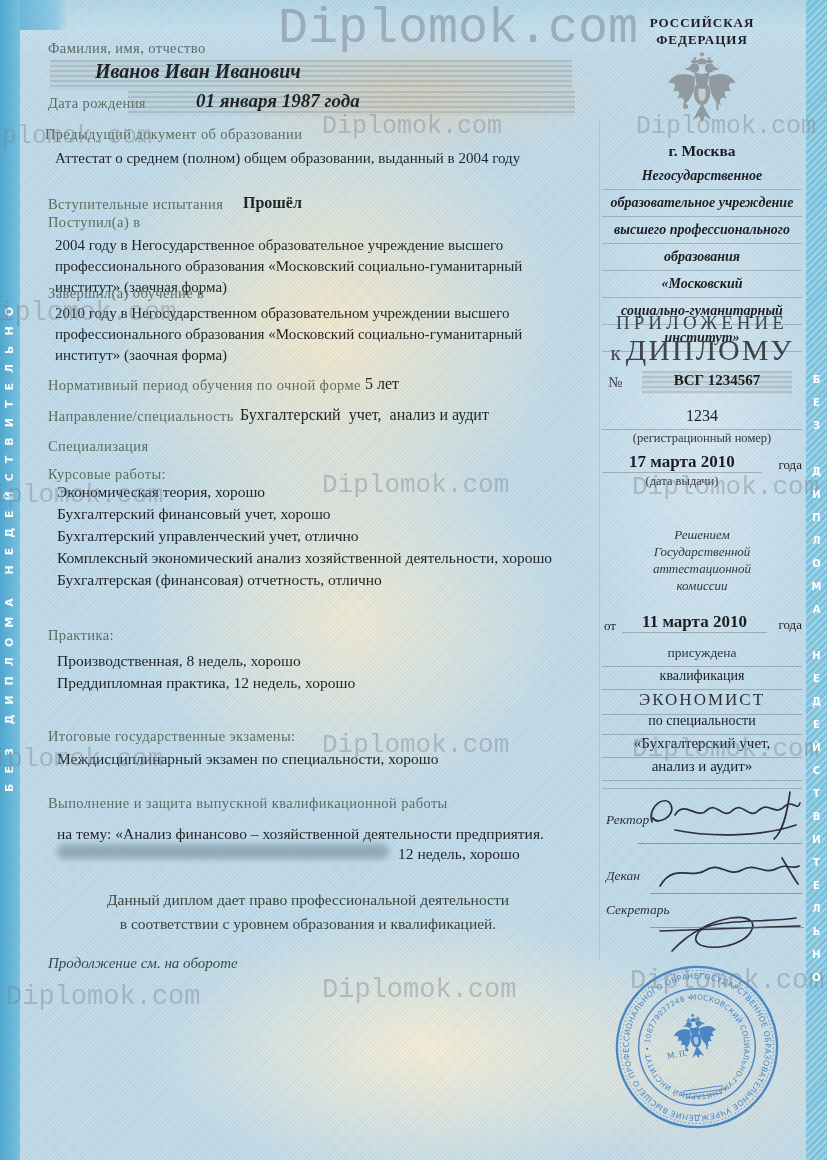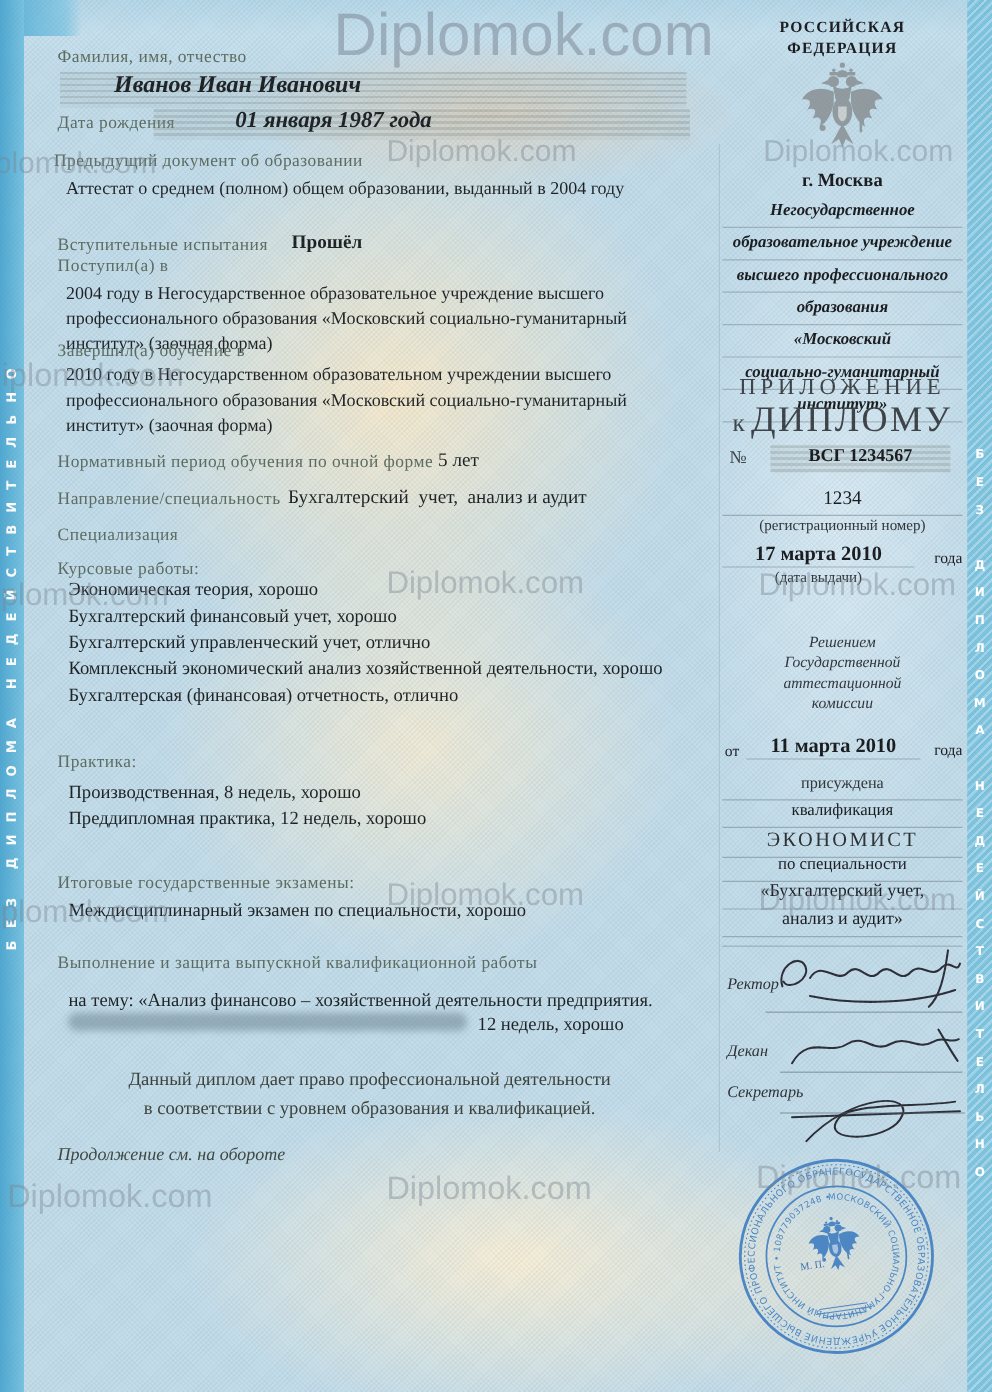--- a/index.html
+++ b/index.html
@@ -31,21 +31,21 @@
   .strip-right{right:0;width:21px;background:#7cc4e0;}
   .strip-right::before{content:"";position:absolute;inset:0;
     background:repeating-linear-gradient(135deg, rgba(255,255,255,0.3) 0 2px, transparent 2px 5px);}
   .vtext{position:absolute;color:#fff;font-family:"DejaVu Sans","Liberation Sans",sans-serif;font-weight:bold;white-space:nowrap;}
   .vtext-left{left:3px;top:300px;height:492px;writing-mode:vertical-rl;transform:rotate(180deg);
     font-size:11px;letter-spacing:10px;}
   .vtext-right{left:5px;top:374px;writing-mode:vertical-rl;text-orientation:upright;
     font-size:10px;letter-spacing:12px;z-index:3;}
   .fold-line{position:absolute;left:599px;top:120px;width:1px;height:840px;background:rgba(120,140,150,0.25);}
   
-  .wm{position:absolute;font-family:Liberation Sans, sans-serif;
+  .wm{position:absolute;font-family:Liberation Mono, monospace;
     color:rgba(122,132,144,0.42);white-space:nowrap;z-index:2;pointer-events:none;text-align:center;}
   .wm-big{left:278px;top:0px;font-size:50px;color:rgba(118,128,142,0.5);}
   .wm2{left:322px;top:112px;font-size:25px;}
   .wm3{left:636px;top:112px;font-size:25px;}
   .wm4{left:-28px;top:122px;font-size:25px;}
   .wm5{left:-18px;top:298px;font-size:27px;}
   .wm6{left:322px;top:470px;font-size:26px;}
   .wm7{left:-24px;top:480px;font-size:26px;}
   .wm8{left:632px;top:472px;font-size:26px;}
   .wm9{left:322px;top:730px;font-size:26px;}

